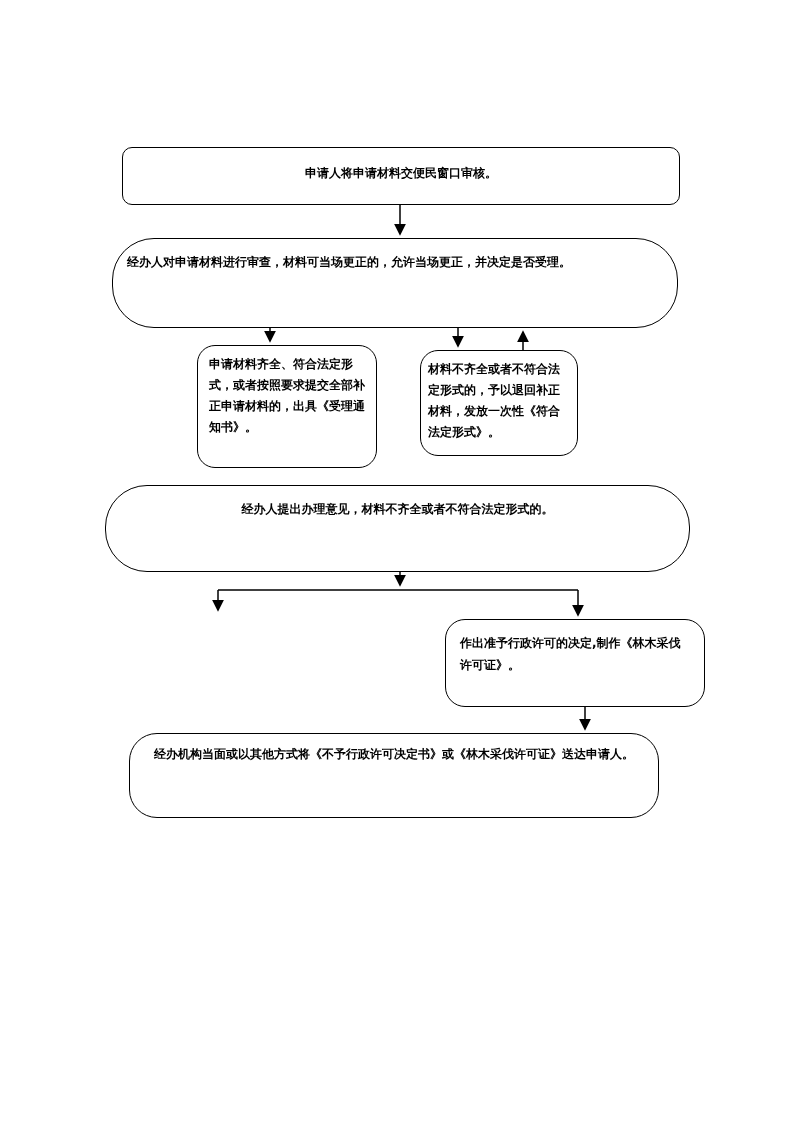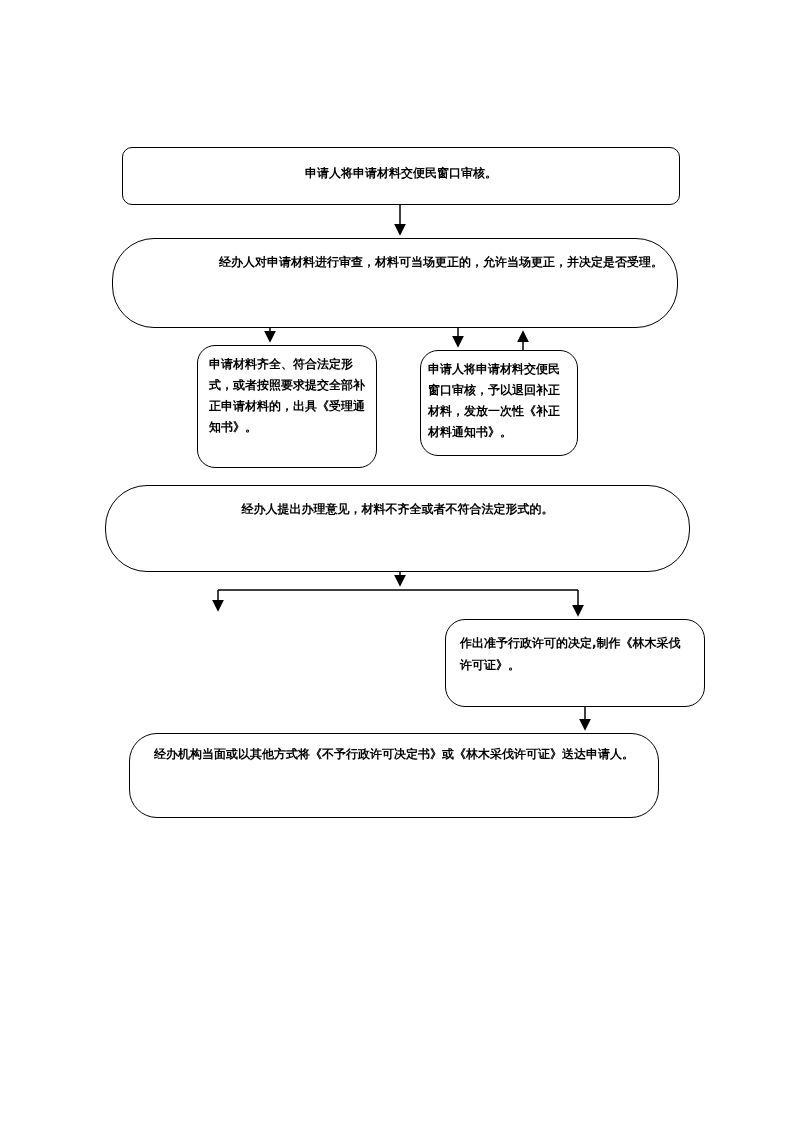--- a/index.html
+++ b/index.html
@@ -40,21 +40,21 @@
 
   .node-submit {
     left: 122px; top: 147px; width: 558px; height: 58px;
     border-radius: 10px;
     text-align: center;
     padding: 15px 20px 0 20px;
   }
   .node-review {
     left: 112px; top: 238px; width: 566px; height: 90px;
     border-radius: 42px;
-    text-align: right;
+    text-align: left;
     padding: 13px 14px 0 14px;
   }
   .node-accept {
     left: 197px; top: 345px; width: 180px; height: 123px;
     border-radius: 18px;
     text-align: left;
     padding: 8px 11px;
   }
   .node-supplement {
     left: 420px; top: 350px; width: 158px; height: 106px;
@@ -121,21 +121,21 @@
   </svg>
 
   <div class="page-title">7.林木采伐许可证核发</div>
 
   <div class="node node-submit">申请人将申请材料交便民窗口审核。</div>
 
   <div class="node node-review">经办人对申请材料进行审查，材料可当场更正的，允许当场更正，并决定是否受理。</div>
 
   <div class="node node-accept">申请材料齐全、符合法定形式，或者按照要求提交全部补正申请材料的，出具《受理通知书》。</div>
 
-  <div class="node node-supplement">申请人将申请材料交便民窗口审核，予以退回补正材料，发放一次性《补正材料通知书》。</div>
+  <div class="node node-supplement">材料不齐全或者不符合法定形式的，予以退回补正材料，发放一次性《符合法定形式》。</div>
 
   <div class="node node-opinion">经办人提出办理意见，材料不齐全或者不符合法定形式的。</div>
 
 
   <div class="node node-approve">作出准予行政许可的决定,制作《林木采伐许可证》。</div>
 
   <div class="node node-deliver">经办机构当面或以其他方式将《不予行政许可决定书》或《林木采伐许可证》送达申请人。</div>
 
 </div>
 

